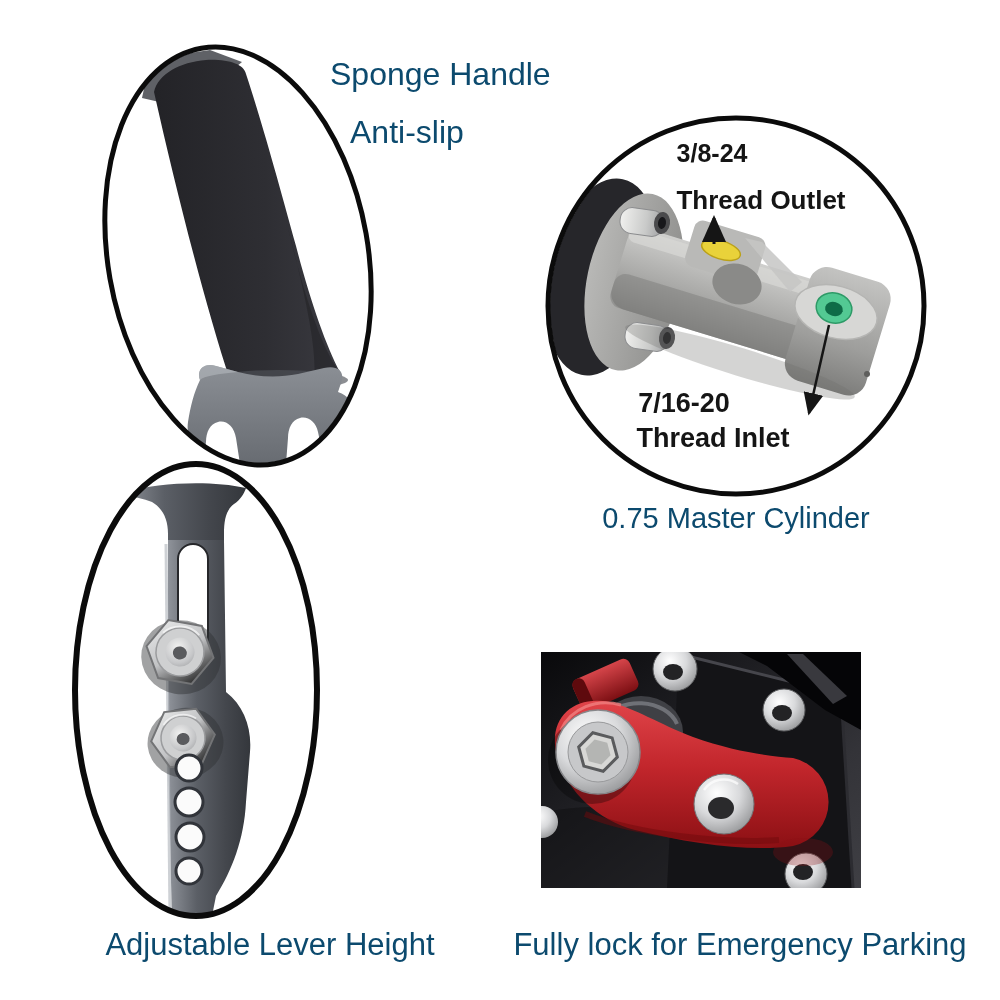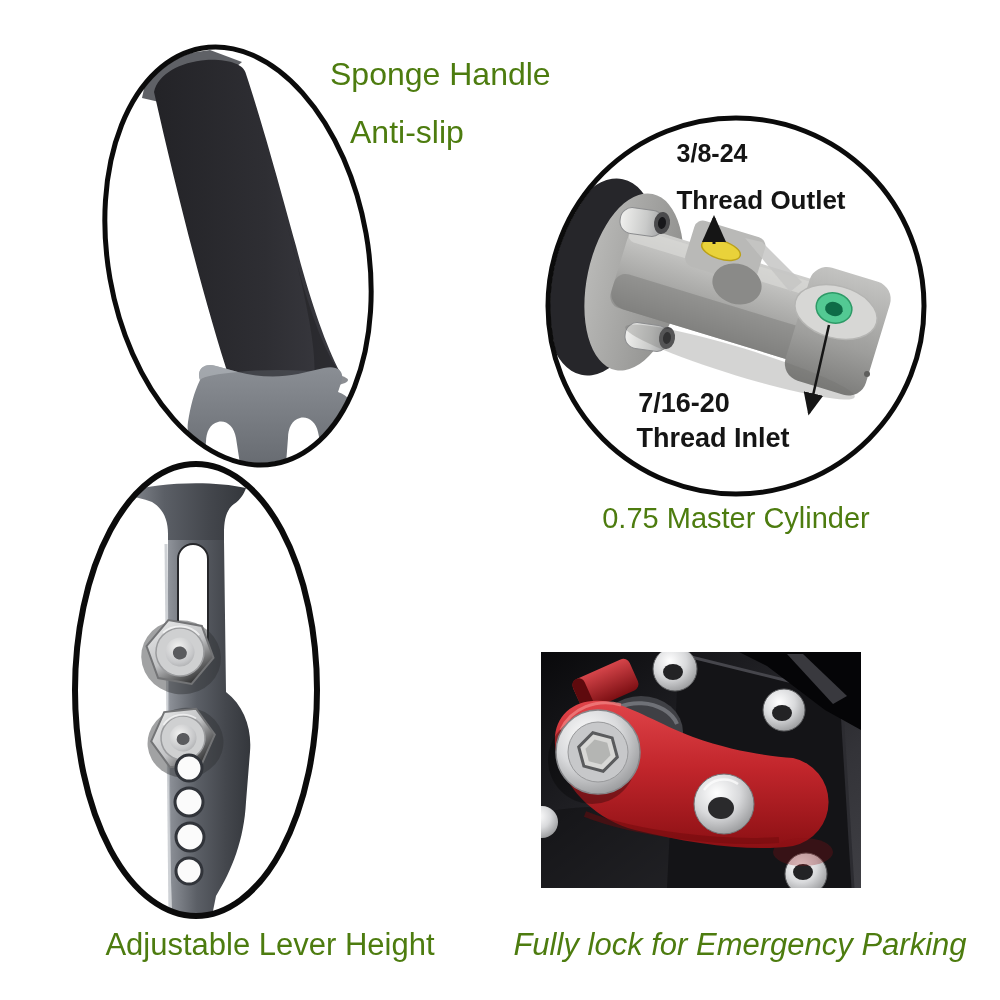--- a/index.html
+++ b/index.html
@@ -1,37 +1,37 @@
 <!DOCTYPE html>
 <html><head>
 <meta charset="utf-8">
 <style>
   html,body{margin:0;padding:0;background:#ffffff;}
   .canvas{
     position:relative;width:1000px;height:1000px;background:#ffffff;
     font-family:"Liberation Sans",sans-serif;color:#141414;overflow:hidden;
   }
-  .caption{position:absolute;white-space:nowrap;color:#4d7c0f;line-height:1;}
+  .caption{position:absolute;white-space:nowrap;color:#0c4a6e;line-height:1;}
   .cap-32{font-size:32px;}
   .cap-35{font-size:29px;}
   .cap-31{font-size:31px;}
   .center{text-align:center;}
   .figure{position:absolute;}
   svg text{font-family:"Liberation Sans",sans-serif;fill:#151515;}
 </style>
 </head>
 <body>
 
 <div class="canvas">
 
   <div class="caption cap-32" style="left:330px;top:58px;">Sponge Handle</div>
   <div class="caption cap-32" style="left:350px;top:116px;">Anti-slip</div>
   <div class="caption cap-35 center" style="left:520px;top:504px;width:432px;">0.75 Master Cylinder</div>
   <div class="caption cap-31 center" style="left:88px;top:929px;width:364px;">Adjustable Lever Height</div>
-  <div class="caption cap-31 center" style="left:480px;top:929px;width:520px;font-style:italic;">Fully lock for Emergency Parking</div>
+  <div class="caption cap-31 center" style="left:480px;top:929px;width:520px;">Fully lock for Emergency Parking</div>
 
   <svg class="figure" style="left:88px;top:28px;" width="300" height="450" viewBox="0 0 300 450">
     <defs>
       <clipPath id="e1clip">
           <ellipse cx="150" cy="228" rx="128" ry="209" transform="rotate(-10 150 228)"></ellipse>
         </clipPath>
       <linearGradient id="foamG" x1="0" y1="0" x2="1" y2="0">
         <stop offset="0" stop-color="#232327"></stop>
           <stop offset="0.6" stop-color="#2e2e33"></stop>
           <stop offset="1" stop-color="#3a3a40"></stop>

